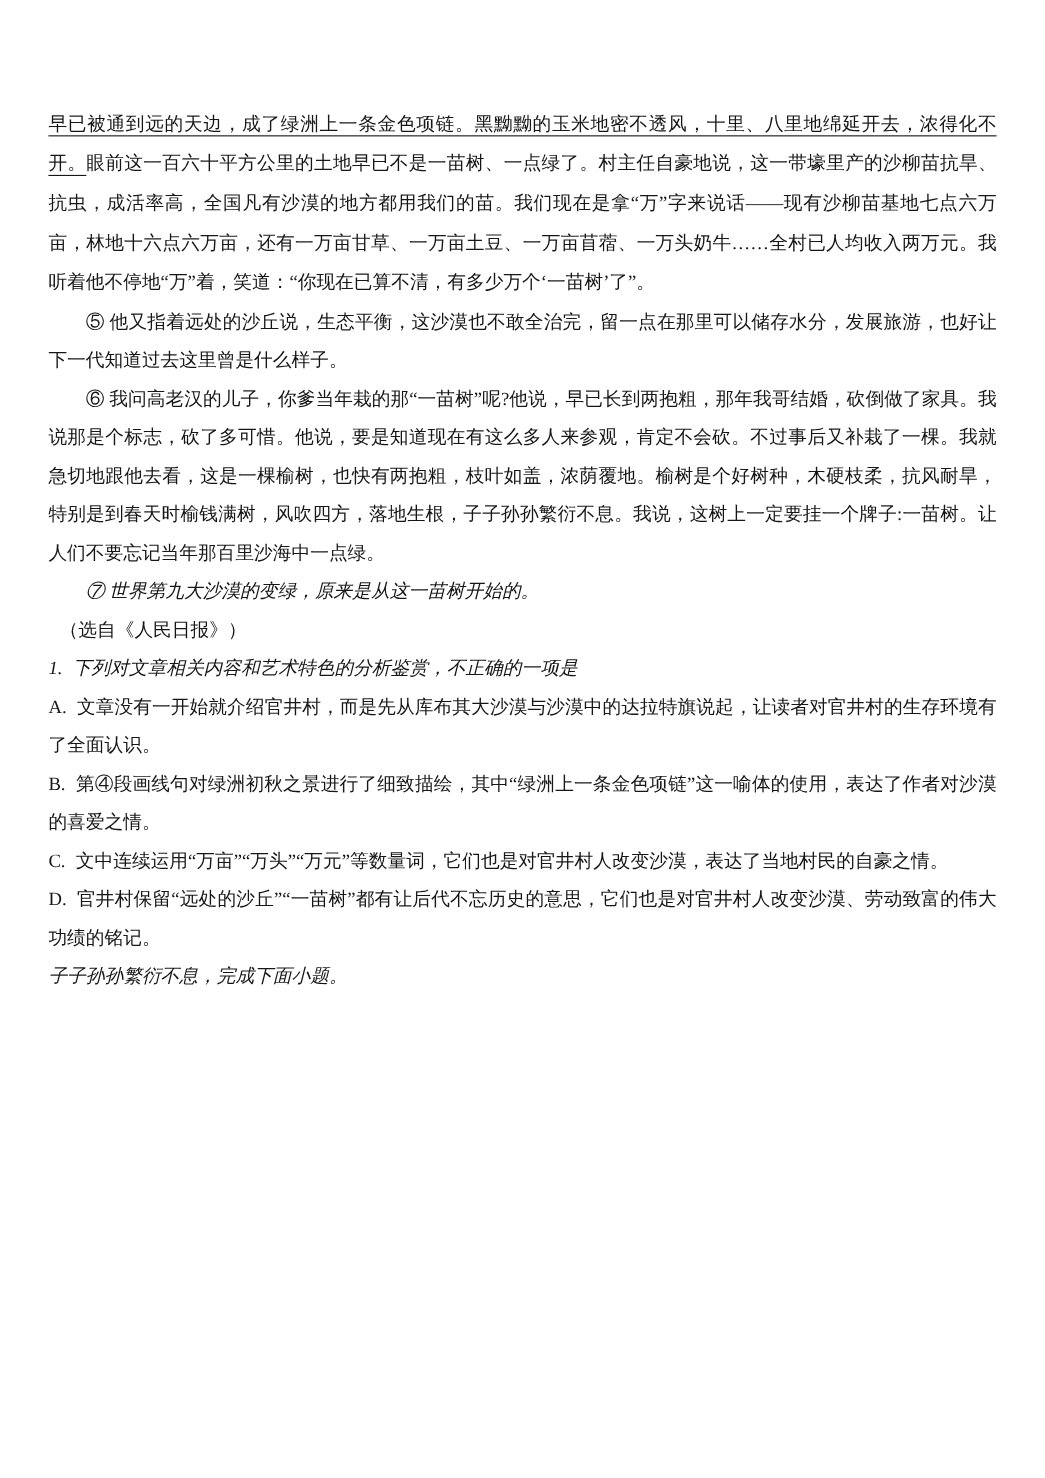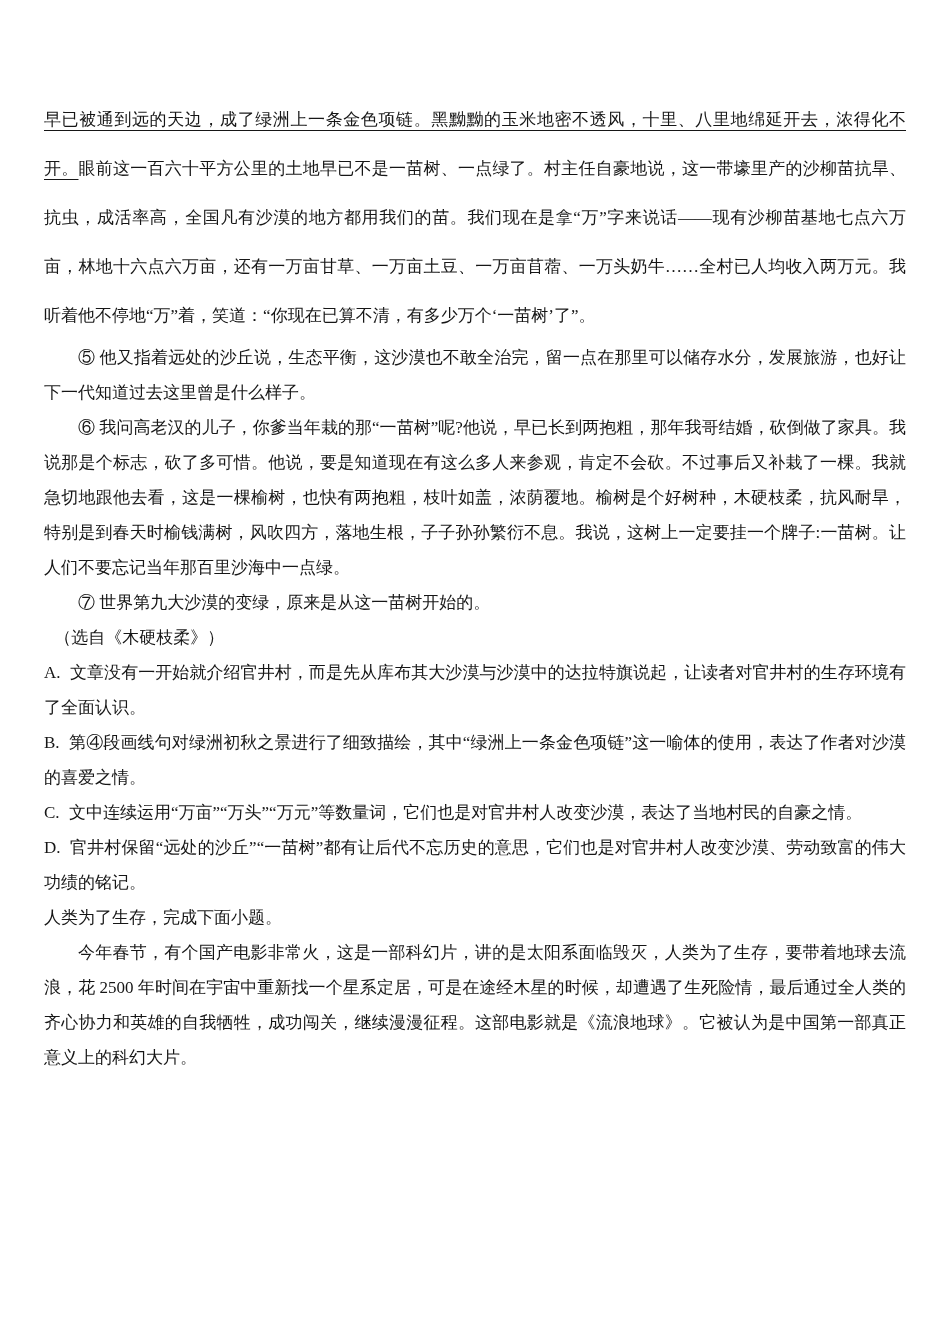--- a/index.html
+++ b/index.html
@@ -16,56 +16,56 @@
     font-family: "Liberation Serif", "DejaVu Serif", serif;
     font-size: 17px;
     color: #161616;
     overflow: hidden;
   }
   .page p {
     margin: 0;
     line-height: 35px;
     text-align: justify;
   }
-  p.loose { line-height: 49px; }
+  p.loose { line-height: 36px; }
   .indent { text-indent: 2em; }
   .src-line { text-indent: 0.6em; text-align: left; }
-  .single { text-align: left; }
+  .single { text-align: left; font-style: italic; }
   .u {
     text-decoration: underline;
     text-underline-offset: 5px;
     text-decoration-thickness: 1px;
   }
   .qlabel { margin-right: 0.55em; }
 </style>
 </head>
 <body>
 
 <div class="page">
 
   <p class="loose"><span class="u">早已被通到远的天边，成了绿洲上一条金色项链。黑黝黝的玉米地密不透风，十里、八里地绵延开去，浓得化不开。</span><span>眼前这一百六十平方公里的土地早已不是一苗树、一点绿了。村主任自豪地说，这一带壕里产的沙柳苗抗旱、抗虫，成活率高，全国凡有沙漠的地方都用我们的苗。我们现在是拿“万”字来说话——现有沙柳苗基地七点六万亩，林地十六点六万亩，还有一万亩甘草、一万亩土豆、一万亩苜蓿、一万头奶牛……全村已人均收入两万元。我听着他不停地“万”着，笑道：“你现在已算不清，有多少万个‘一苗树’了”。</span></p>
 
   <p class="indent">⑤ 他又指着远处的沙丘说，生态平衡，这沙漠也不敢全治完，留一点在那里可以储存水分，发展旅游，也好让下一代知道过去这里曾是什么样子。</p>
 
   <p class="indent">⑥ 我问高老汉的儿子，你爹当年栽的那“一苗树”呢?他说，早已长到两抱粗，那年我哥结婚，砍倒做了家具。我说那是个标志，砍了多可惜。他说，要是知道现在有这么多人来参观，肯定不会砍。不过事后又补栽了一棵。我就急切地跟他去看，这是一棵榆树，也快有两抱粗，枝叶如盖，浓荫覆地。榆树是个好树种，木硬枝柔，抗风耐旱，特别是到春天时榆钱满树，风吹四方，落地生根，子子孙孙繁衍不息。我说，这树上一定要挂一个牌子:一苗树。让人们不要忘记当年那百里沙海中一点绿。</p>
 
   <p class="indent single">⑦ 世界第九大沙漠的变绿，原来是从这一苗树开始的。</p>
 
-  <p class="src-line">（选自《木硬枝柔》）</p>
+  <p class="src-line">（选自《人民日报》）</p>
 
+  <p class="single"><span class="qlabel">1.</span><span>下列对文章相关内容和艺术特色的分析鉴赏，不正确的一项是</span></p>
 
   <p><span class="qlabel">A.</span><span>文章没有一开始就介绍官井村，而是先从库布其大沙漠与沙漠中的达拉特旗说起，让读者对官井村的生存环境有了全面认识。</span></p>
 
   <p><span class="qlabel">B.</span><span>第④段画线句对绿洲初秋之景进行了细致描绘，其中“绿洲上一条金色项链”这一喻体的使用，表达了作者对沙漠的喜爱之情。</span></p>
 
   <p><span class="qlabel">C.</span><span>文中连续运用“万亩”“万头”“万元”等数量词，它们也是对官井村人改变沙漠，表达了当地村民的自豪之情。</span></p>
 
   <p><span class="qlabel">D.</span><span>官井村保留“远处的沙丘”“一苗树”都有让后代不忘历史的意思，它们也是对官井村人改变沙漠、劳动致富的伟大功绩的铭记。</span></p>
 
 
 
-  <p class="single">人类为了生存，完成下面小题。</p>
+  <p class="single">子子孙孙繁衍不息，完成下面小题。</p>
 
 
-  <p class="indent">今年春节，有个国产电影非常火，这是一部科幻片，讲的是太阳系面临毁灭，人类为了生存，要带着地球去流浪，花 2500 年时间在宇宙中重新找一个星系定居，可是在途经木星的时候，却遭遇了生死险情，最后通过全人类的齐心协力和英雄的自我牺牲，成功闯关，继续漫漫征程。这部电影就是《流浪地球》。它被认为是中国第一部真正意义上的科幻大片。</p>
 
 
 </div>
 
 </body></html>

